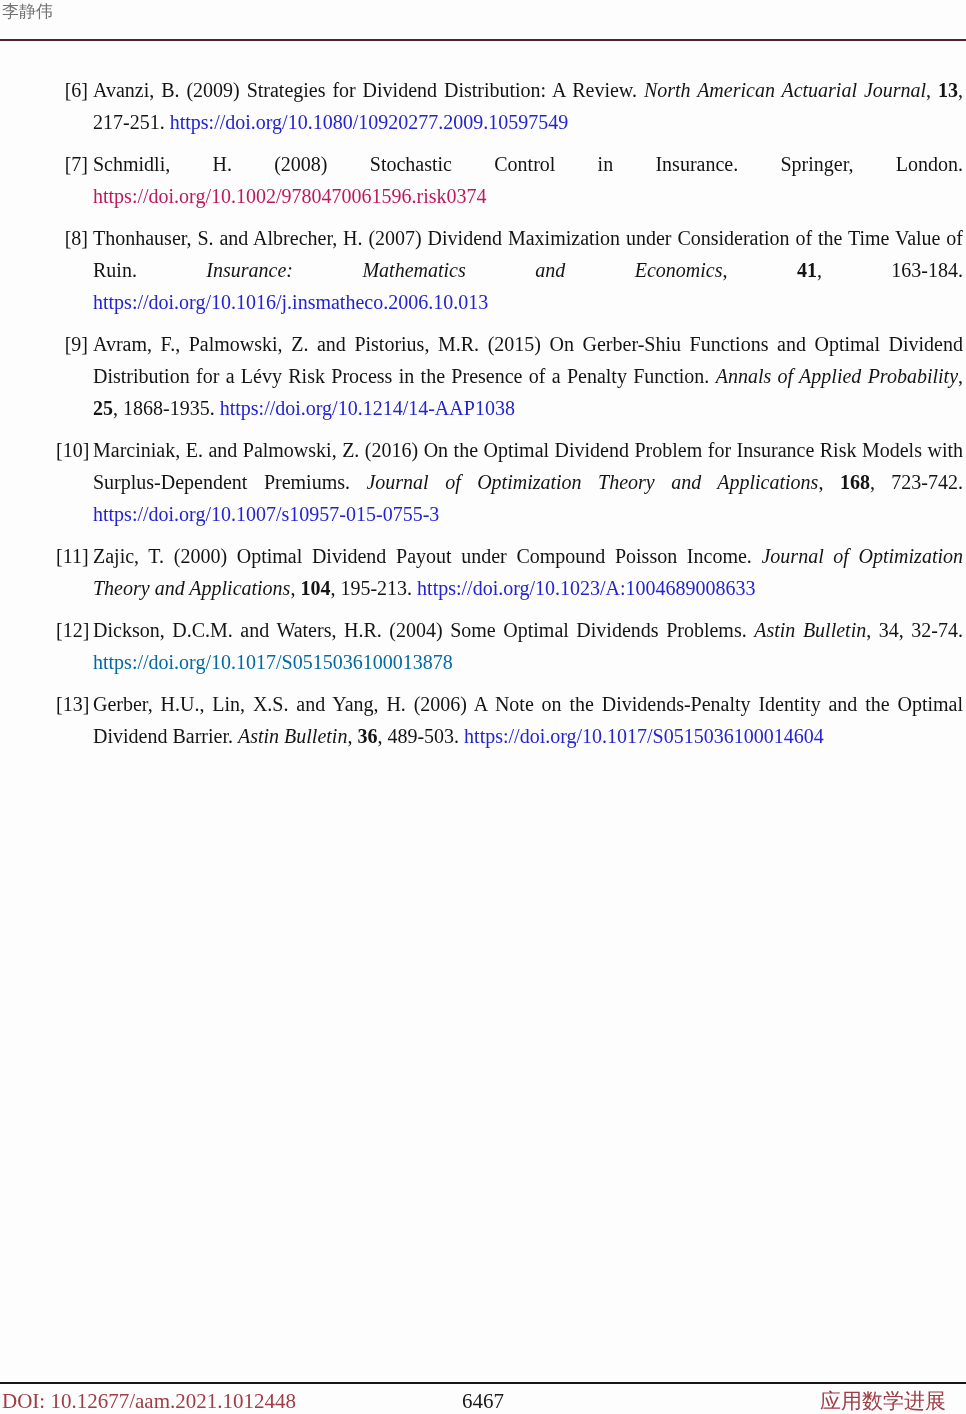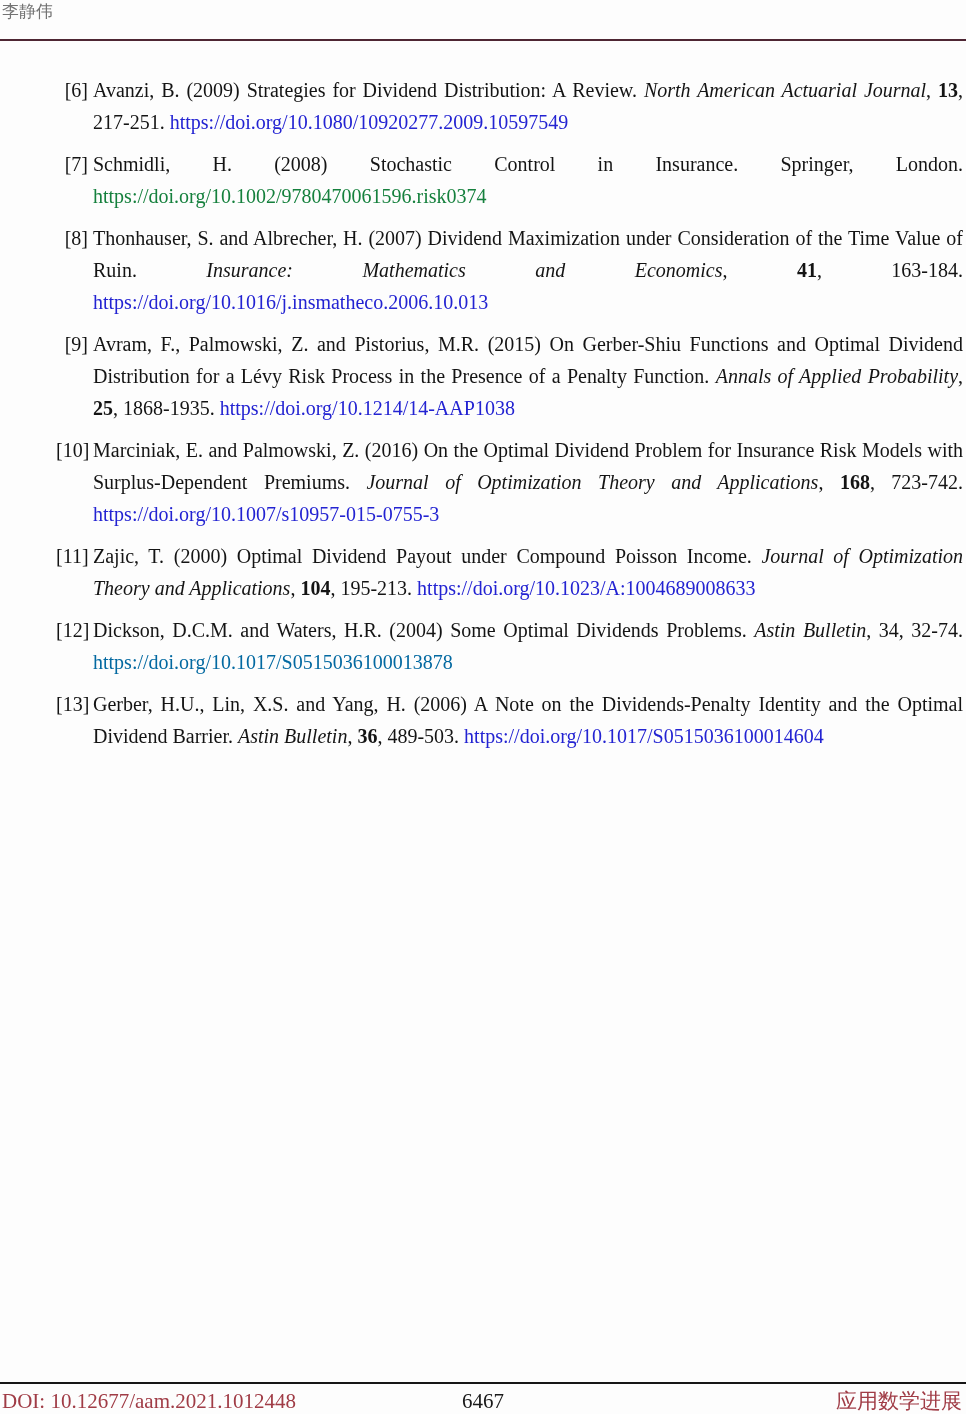--- a/index.html
+++ b/index.html
@@ -90,35 +90,35 @@
   .footer-page {
     position: absolute;
     left: 0;
     top: 0;
     width: 100%;
     text-align: center;
     color: #1a1a1a;
   }
   .footer-journal {
     position: absolute;
-    right: 4px;
+    right: 20px;
     top: 0;
   }
 </style>
 </head>
 <body>
 
 <header>
   <div class="running-author">李静伟</div>
   <div class="header-rule" style="background: rgb(78, 38, 51);"></div>
 </header>
 
 <main class="refs" id="ref-list">
     <div class="ref-item"><span class="ref-num">[6]</span><span class="ref-body"><span>Avanzi, B. (2009) Strategies for Dividend Distribution: A Review. </span><span class="italic">North American Actuarial Journal</span><span>, </span><span class="bold">13</span><span>, 217-251. </span><a class="doi-link" href="#" style="color: rgb(35, 35, 210);">https://doi.org/10.1080/10920277.2009.10597549</a></span></div>
-    <div class="ref-item"><span class="ref-num">[7]</span><span class="ref-body"><span>Schmidli, H. (2008) Stochastic Control in Insurance. Springer, London. </span><a class="doi-link" href="#" style="color: #15803d;">https://doi.org/10.1002/9780470061596.risk0374</a></span></div>
+    <div class="ref-item"><span class="ref-num">[7]</span><span class="ref-body"><span>Schmidli, H. (2008) Stochastic Control in Insurance. Springer, London. </span><a class="doi-link" href="#" style="color: #be185d;">https://doi.org/10.1002/9780470061596.risk0374</a></span></div>
     <div class="ref-item"><span class="ref-num">[8]</span><span class="ref-body"><span>Thonhauser, S. and Albrecher, H. (2007) Dividend Maximization under Consideration of the Time Value of Ruin. </span><span class="italic">Insurance: Mathematics and Economics</span><span>, </span><span class="bold">41</span><span>, 163-184. </span><a class="doi-link" href="#" style="color: rgb(35, 35, 210);">https://doi.org/10.1016/j.insmatheco.2006.10.013</a></span></div>
     <div class="ref-item"><span class="ref-num">[9]</span><span class="ref-body"><span>Avram, F., Palmowski, Z. and Pistorius, M.R. (2015) On Gerber-Shiu Functions and Optimal Dividend Distribution for a Lévy Risk Process in the Presence of a Penalty Function. </span><span class="italic">Annals of Applied Probability</span><span>, </span><span class="bold">25</span><span>, 1868-1935. </span><a class="doi-link" href="#" style="color: rgb(35, 35, 210);">https://doi.org/10.1214/14-AAP1038</a></span></div>
     <div class="ref-item"><span class="ref-num">[10]</span><span class="ref-body"><span>Marciniak, E. and Palmowski, Z. (2016) On the Optimal Dividend Problem for Insurance Risk Models with Surplus-Dependent Premiums. </span><span class="italic">Journal of Optimization Theory and Applications</span><span>, </span><span class="bold">168</span><span>, 723-742. </span><a class="doi-link" href="#" style="color: rgb(35, 35, 210);">https://doi.org/10.1007/s10957-015-0755-3</a></span></div>
     <div class="ref-item"><span class="ref-num">[11]</span><span class="ref-body"><span>Zajic, T. (2000) Optimal Dividend Payout under Compound Poisson Income. </span><span class="italic">Journal of Op­timization Theory and Applications</span><span>, </span><span class="bold">104</span><span>, 195-213. </span><a class="doi-link" href="#" style="color: rgb(35, 35, 210);">https://doi.org/10.1023/A:1004689008633</a></span></div>
     <div class="ref-item"><span class="ref-num">[12]</span><span class="ref-body"><span>Dickson, D.C.M. and Waters, H.R. (2004) Some Optimal Dividends Problems. </span><span class="italic">Astin Bulletin</span><span>, 34, 32-74. </span><a class="doi-link" href="#" style="color: #0369a1;">https://doi.org/10.1017/S0515036100013878</a></span></div>
     <div class="ref-item"><span class="ref-num">[13]</span><span class="ref-body"><span>Gerber, H.U., Lin, X.S. and Yang, H. (2006) A Note on the Dividends-Penalty Identity and the Optimal Dividend Barrier. </span><span class="italic">Astin Bulletin</span><span>, </span><span class="bold">36</span><span>, 489-503. </span><a class="doi-link" href="#" style="color: rgb(35, 35, 210);">https://doi.org/10.1017/S0515036100014604</a></span></div>
   </main>
 
 <footer>
   <div class="footer-rule" style="background: rgb(22, 22, 22);"></div>

